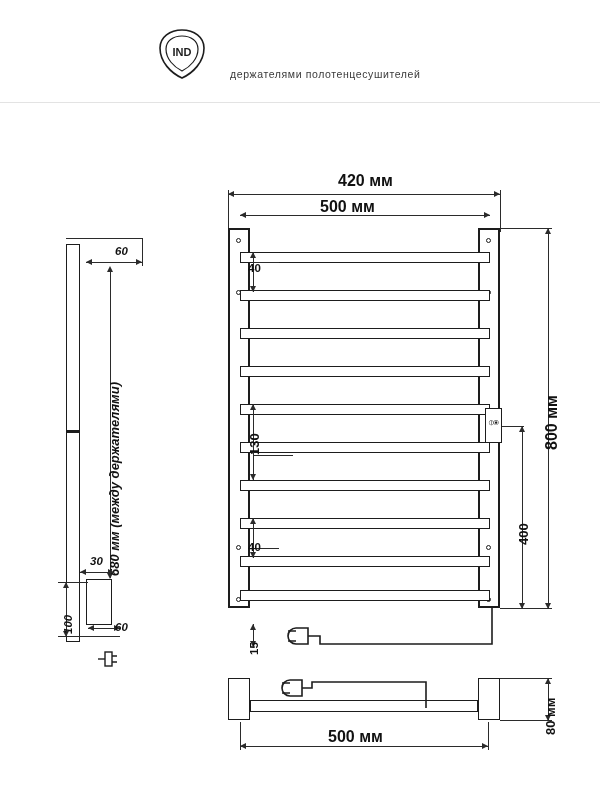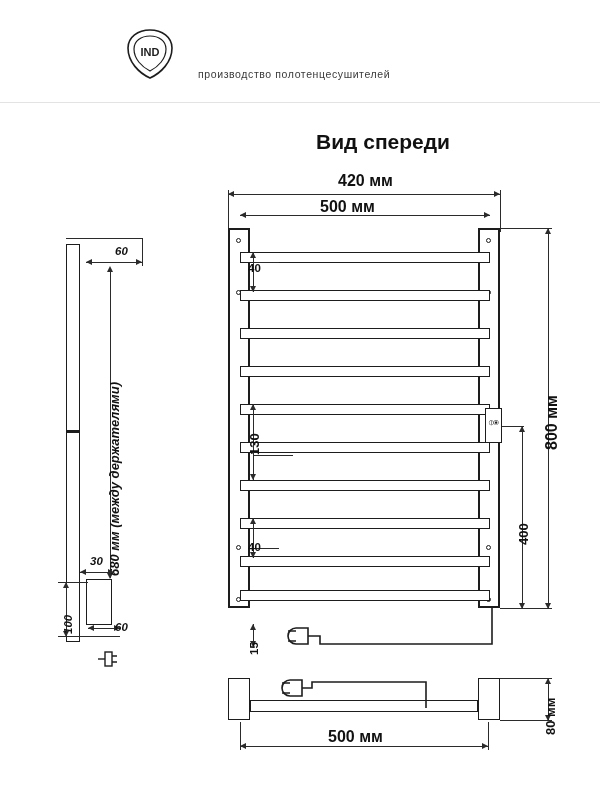--- a/index.html
+++ b/index.html
@@ -25,21 +25,21 @@
   .header {
     position: absolute;
     left: 0; top: 0;
     width: 600px;
     height: 103px;
     border-bottom: 1px solid #e3e3e3;
     box-sizing: border-box;
   }
   .brand {
     position: absolute;
-    left: 124px;
+    left: 156px;
     top: 22px;
     width: 320px;
     height: 62px;
   }
   .brand-mark {
     position: absolute;
     left: 0;
     top: 6px;
     width: 52px;
     height: 52px;
@@ -197,25 +197,24 @@
 
 <div class="page">
 
   <div class="header">
     <div class="brand">
       <svg class="brand-mark" viewBox="0 0 52 52">
         <path d="M26 2 C14 2 4 9 4 20 C4 34 15 45 26 50 C37 45 48 34 48 20 C48 9 38 2 26 2 Z" fill="none" stroke="#1d1d1d" stroke-width="1.6"></path>
         <path d="M26 8 C17 8 10 13 10 21 C10 31 18 39 26 43 C34 39 42 31 42 21 C42 13 35 8 26 8 Z" fill="none" stroke="#1d1d1d" stroke-width="1.2"></path>
         <text x="26" y="28" font-family="Liberation Sans, sans-serif" font-size="11" font-weight="bold" text-anchor="middle" fill="#1d1d1d">IND</text>
       </svg>
-      <div class="brand-sub">производство полотенцесушителей</div>
+      <div class="brand-sub">держателями полотенцесушителей</div>
     </div>
   </div>
 
-  <div class="view-title" id="title-front">Вид спереди</div>
 
   <div id="side-view">
 
     <div class="side-post"></div>
     <div class="side-post-notch"></div>
 
     <div class="ln lnh" style="left:66px; top:222px; width:76px;"></div>
     <div class="ln lnh" style="left:86px; top:246px; width:56px;"></div>
     <div class="ln lnv" style="left:142px; top:222px; height:28px;"></div>
     <div class="arrow ar-left" style="left:86px;  top:243px;"></div>

